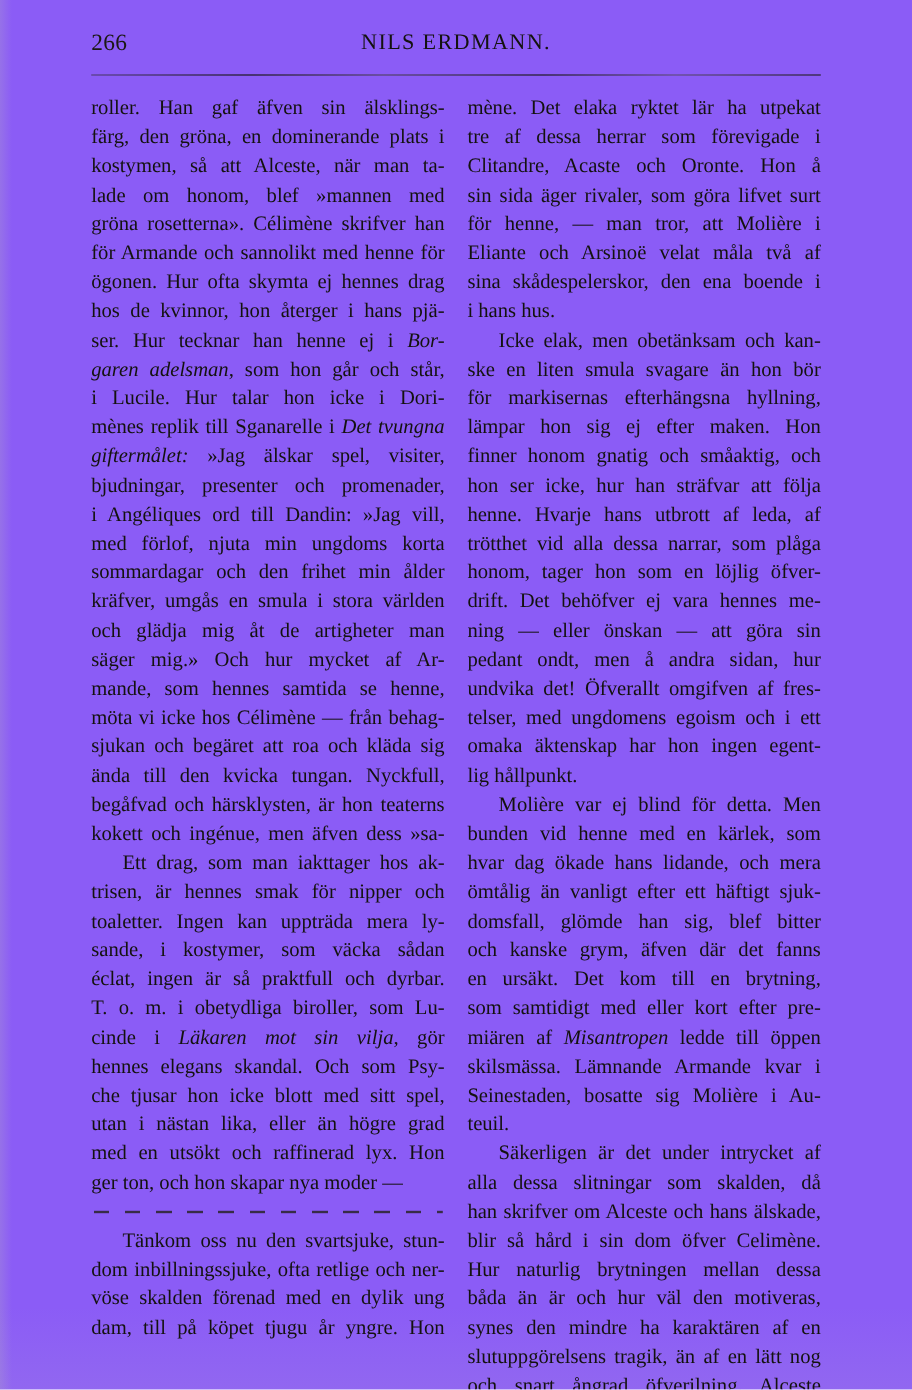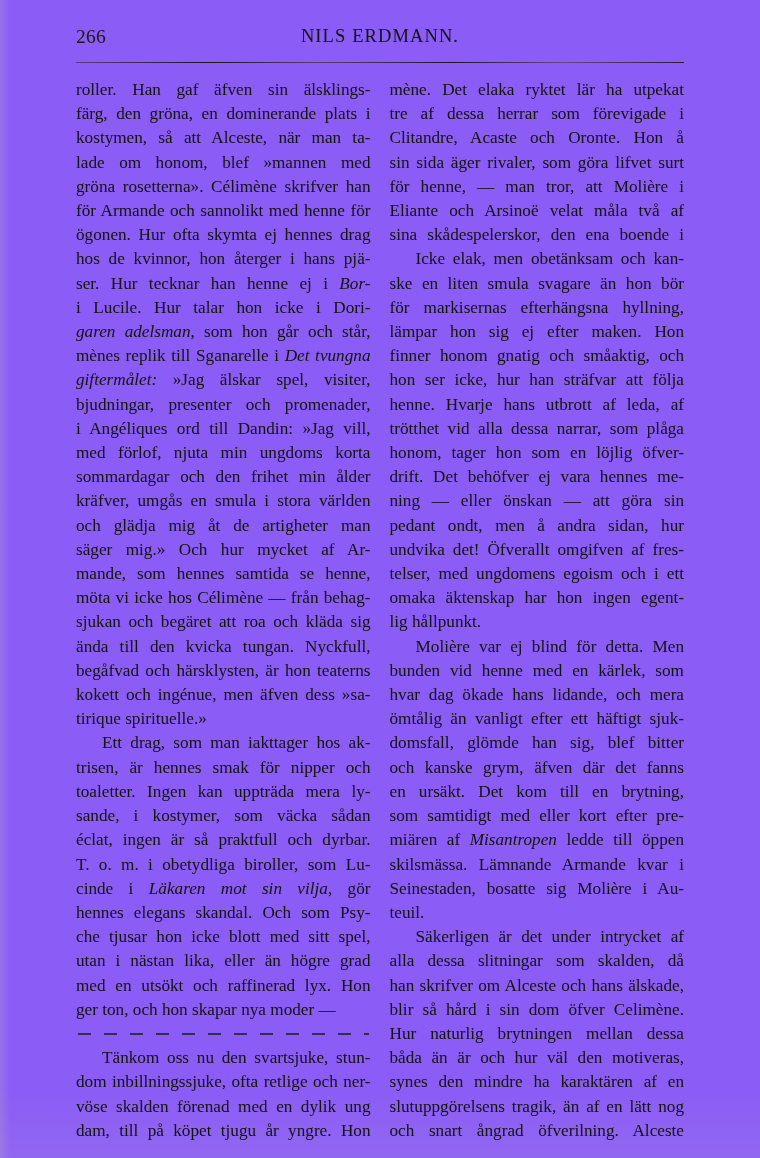--- a/index.html
+++ b/index.html
@@ -141,38 +141,37 @@
         <p>
           <span class="ln">roller. Han gaf äfven sin älsklings-</span>
           <span class="ln">färg, den gröna, en dominerande plats i</span>
           <span class="ln">kostymen, så att Alceste, när man ta-</span>
           <span class="ln">lade om honom, blef »mannen med</span>
           <span class="ln">gröna rosetterna». Célimène skrifver han</span>
           <span class="ln">för Armande och sannolikt med henne för</span>
           <span class="ln">ögonen. Hur ofta skymta ej hennes drag</span>
           <span class="ln">hos de kvinnor, hon återger i hans pjä-</span>
           <span class="ln">ser. Hur tecknar han henne ej i <i>Bor-</i></span>
+          <span class="ln"><i>garen adelsman</i>, som hon går och står,</span>
           <span class="ln">i Lucile. Hur talar hon icke i Dori-</span>
-          <span class="ln"><i>garen adelsman</i>, som hon går och står,</span>
           <span class="ln">mènes replik till Sganarelle i <i>Det tvungna</i></span>
           <span class="ln"><i>giftermålet:</i> »Jag älskar spel, visiter,</span>
           <span class="ln">bjudningar, presenter och promenader,</span>
           <span class="ln">i Angéliques ord till Dandin: »Jag vill,</span>
           <span class="ln">med förlof, njuta min ungdoms korta</span>
           <span class="ln">sommardagar och den frihet min ålder</span>
           <span class="ln">kräfver, umgås en smula i stora världen</span>
           <span class="ln">och glädja mig åt de artigheter man</span>
           <span class="ln">säger mig.» Och hur mycket af Ar-</span>
           <span class="ln">mande, som hennes samtida se henne,</span>
           <span class="ln">möta vi icke hos Célimène — från behag-</span>
           <span class="ln">sjukan och begäret att roa och kläda sig</span>
           <span class="ln">ända till den kvicka tungan. Nyckfull,</span>
           <span class="ln">begåfvad och härsklysten, är hon teaterns</span>
           <span class="ln">kokett och ingénue, men äfven dess »sa-</span>
-          <span class="ln last">tirique spirituelle.»</span>
         </p>
         <p>
           <span class="ln ind">Ett drag, som man iakttager hos ak-</span>
           <span class="ln">trisen, är hennes smak för nipper och</span>
           <span class="ln">toaletter. Ingen kan uppträda mera ly-</span>
           <span class="ln">sande, i kostymer, som väcka sådan</span>
           <span class="ln">éclat, ingen är så praktfull och dyrbar.</span>
           <span class="ln">T. o. m. i obetydliga biroller, som Lu-</span>
           <span class="ln">cinde i <i>Läkaren mot sin vilja</i>, gör</span>
           <span class="ln">hennes elegans skandal. Och som Psy-</span>
@@ -191,20 +190,21 @@
       </div>
     <div class="col" id="col-right">
         <p>
           <span class="ln">mène. Det elaka ryktet lär ha utpekat</span>
           <span class="ln">tre af dessa herrar som förevigade i</span>
           <span class="ln">Clitandre, Acaste och Oronte. Hon å</span>
           <span class="ln">sin sida äger rivaler, som göra lifvet surt</span>
           <span class="ln">för henne, — man tror, att Molière i</span>
           <span class="ln">Eliante och Arsinoë velat måla två af</span>
           <span class="ln">sina skådespelerskor, den ena boende i</span>
+          <span class="ln last">i hans hus.</span>
         </p>
         <p>
           <span class="ln ind">Icke elak, men obetänksam och kan-</span>
           <span class="ln">ske en liten smula svagare än hon bör</span>
           <span class="ln">för markisernas efterhängsna hyllning,</span>
           <span class="ln">lämpar hon sig ej efter maken. Hon</span>
           <span class="ln">finner honom gnatig och småaktig, och</span>
           <span class="ln">hon ser icke, hur han sträfvar att följa</span>
           <span class="ln">henne. Hvarje hans utbrott af leda, af</span>
           <span class="ln">trötthet vid alla dessa narrar, som plåga</span>

